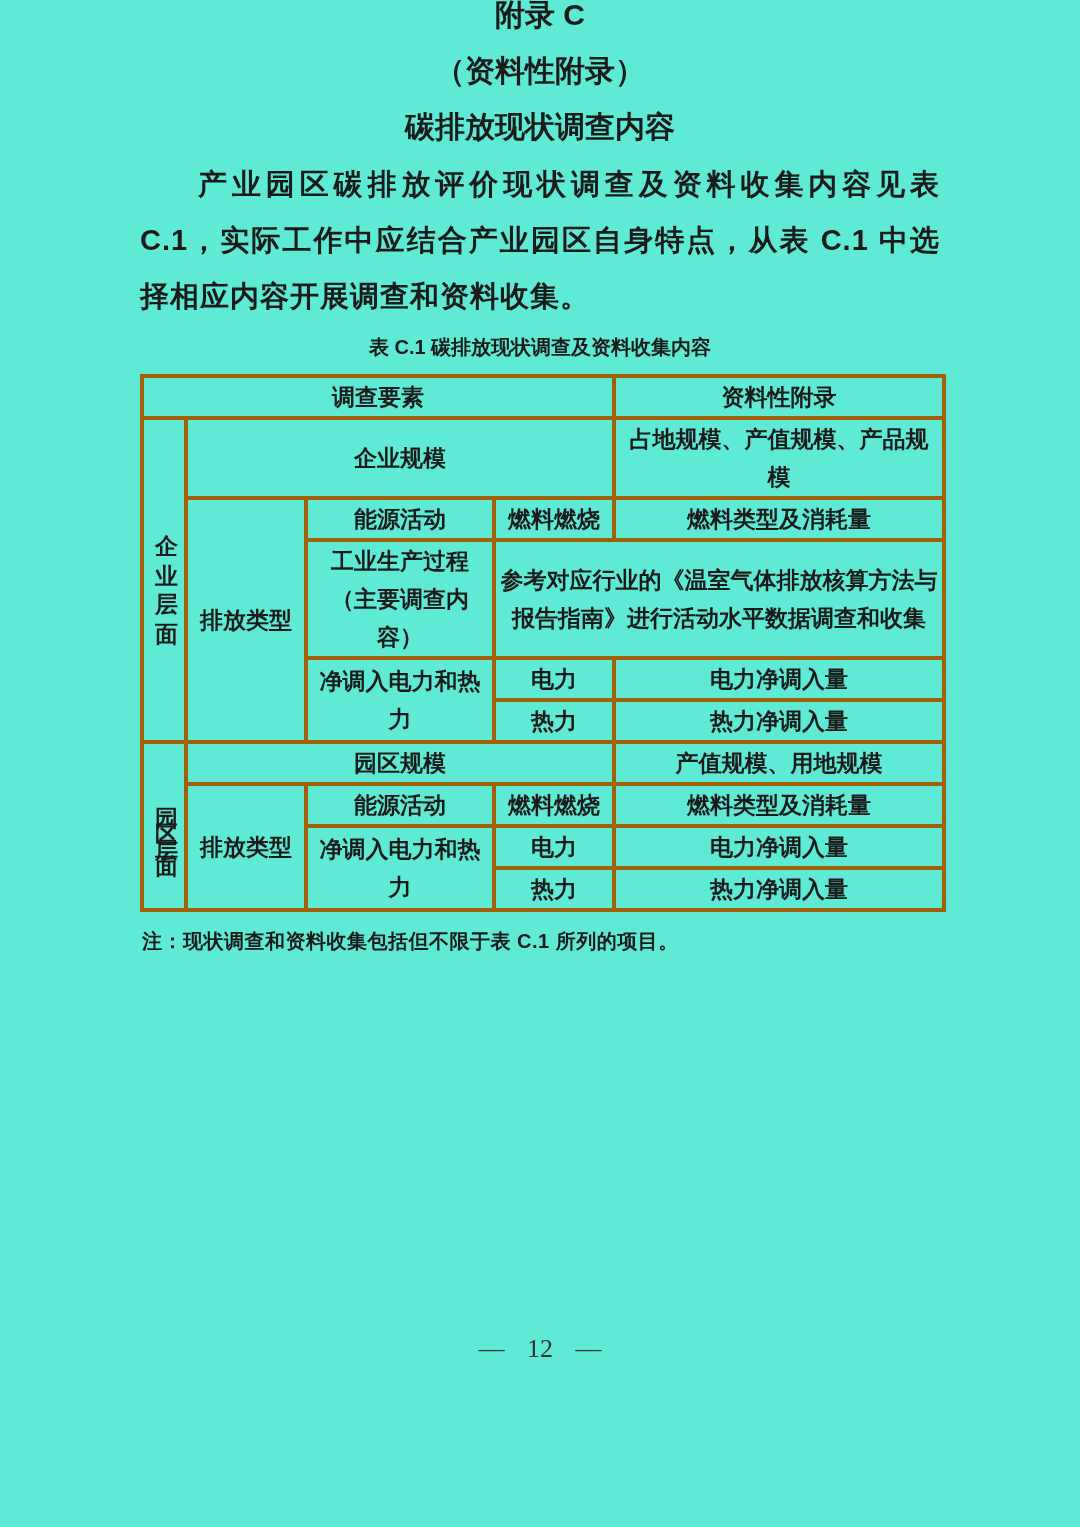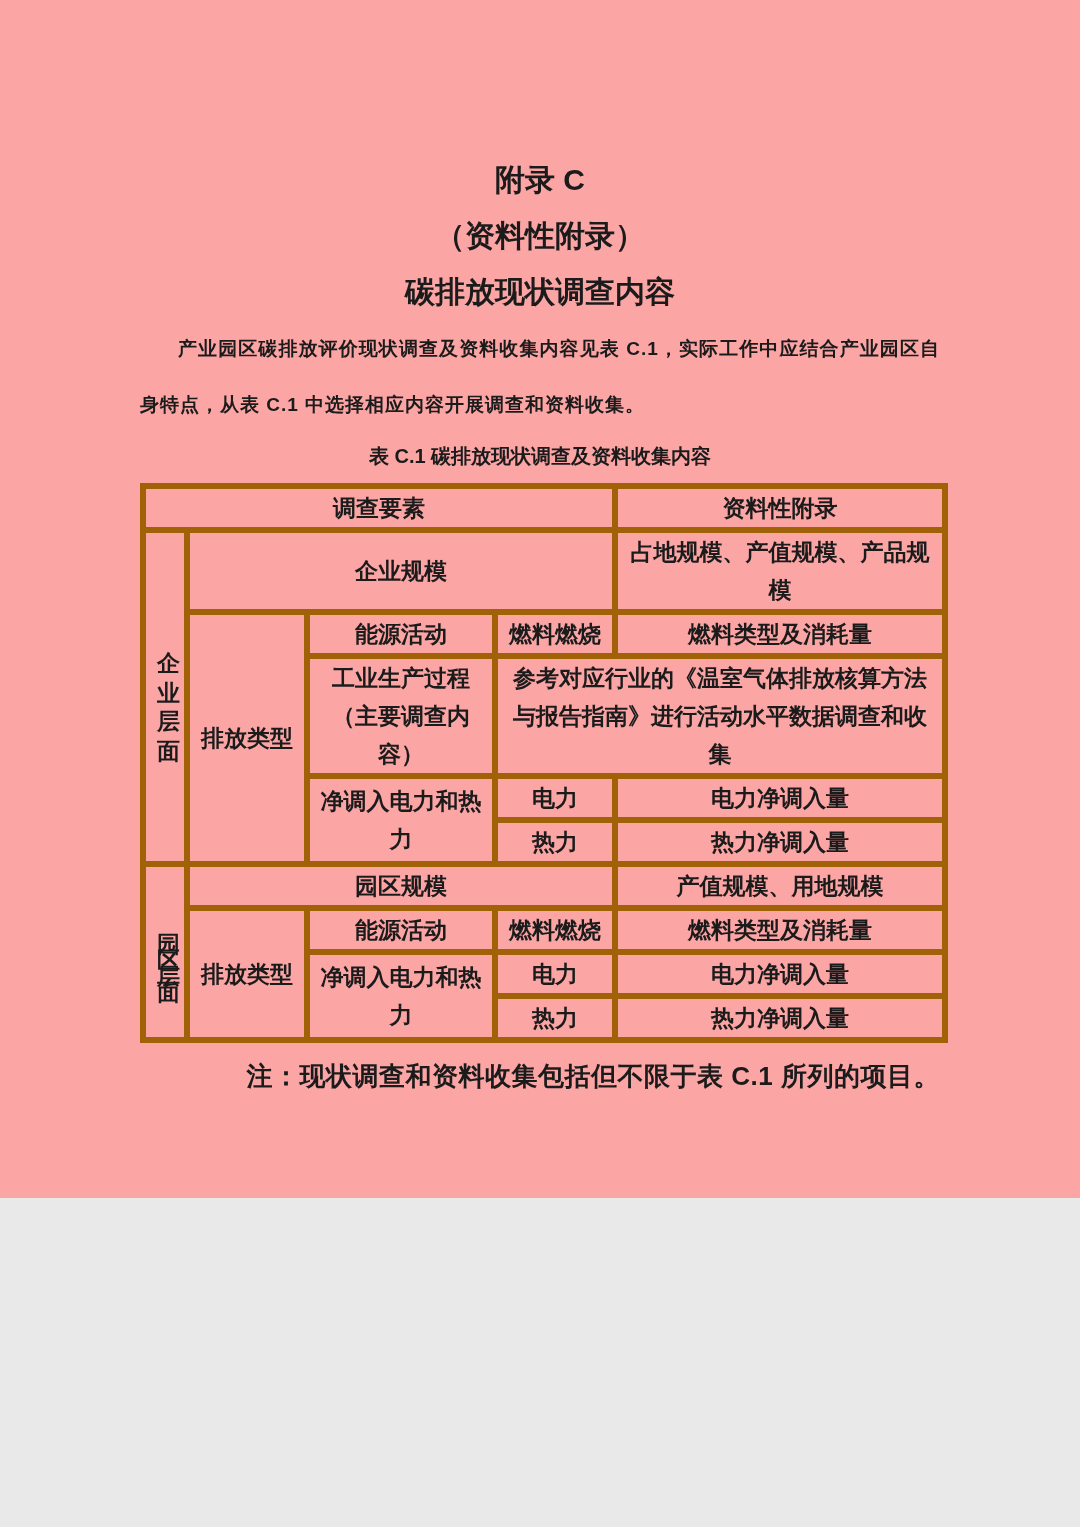--- a/index.html
+++ b/index.html
@@ -3,43 +3,42 @@
 <meta charset="utf-8">
 <style>
   html, body {
     margin: 0;
     padding: 0;
     background: #e9e9e9;
   }
   .page {
     position: relative;
     width: 1080px;
-    height: 1198px;
+    height: 1527px;
     margin: 0 auto;
-    background: #fca5a5;
+    background: #5eead4;
     box-sizing: border-box;
-    padding-top: 165px;
     font-family: "Liberation Sans", sans-serif;
     color: #1b1b1b;
     overflow: hidden;
   }
   .content {
     width: 800px;
     margin: 0 auto;
   }
   .heading {
     text-align: center;
     font-size: 30px;
     font-weight: 700;
     line-height: 30px;
     margin: 0 0 26px 0;
   }
   .heading.last { margin-bottom: 0; }
   .para {
-    font-size: 19px;
+    font-size: 29px;
     font-weight: 700;
     line-height: 56px;
     text-align: justify;
     text-indent: 2em;
     margin: 14px 0 0 0;
     letter-spacing: 1px;
   }
   .para.second { margin-top: 0; }
   .table-title {
     text-align: center;
@@ -48,45 +47,44 @@
     line-height: 38px;
     margin-top: 4px;
   }
   table.survey-table {
     border-collapse: collapse;
     table-layout: fixed;
     width: 802px;
     margin: 8px auto 0 auto;
   }
   table.survey-table td {
-    border: 6px solid #a16207;
+    border: 4px solid #a16207;
     text-align: center;
     vertical-align: middle;
     font-size: 23px;
     font-weight: 700;
     line-height: 38px;
     padding: 0 4px;
     overflow: hidden;
   }
   tr.row { height: 40px; }
   tr.row-tall { height: 114px; }
   td.narrow { padding: 0 20px; }
   .v-label-text {
     display: inline-block;
     writing-mode: vertical-lr;
     text-orientation: upright;
   }
   .v-tall .v-label-text { letter-spacing: 30px; }
   .v-short .v-label-text { letter-spacing: 16px; }
   .note {
-    font-size: 26px;
+    font-size: 20px;
     font-weight: 700;
     margin: 16px 0 16px 2px;
     letter-spacing: 0.5px;
-    text-align: right;
   }
   .page-number {
     position: absolute;
     top: 1334px;
     left: 0;
     width: 100%;
     text-align: center;
     font-family: "Liberation Serif", serif;
     font-size: 26px;
     color: #333333;

